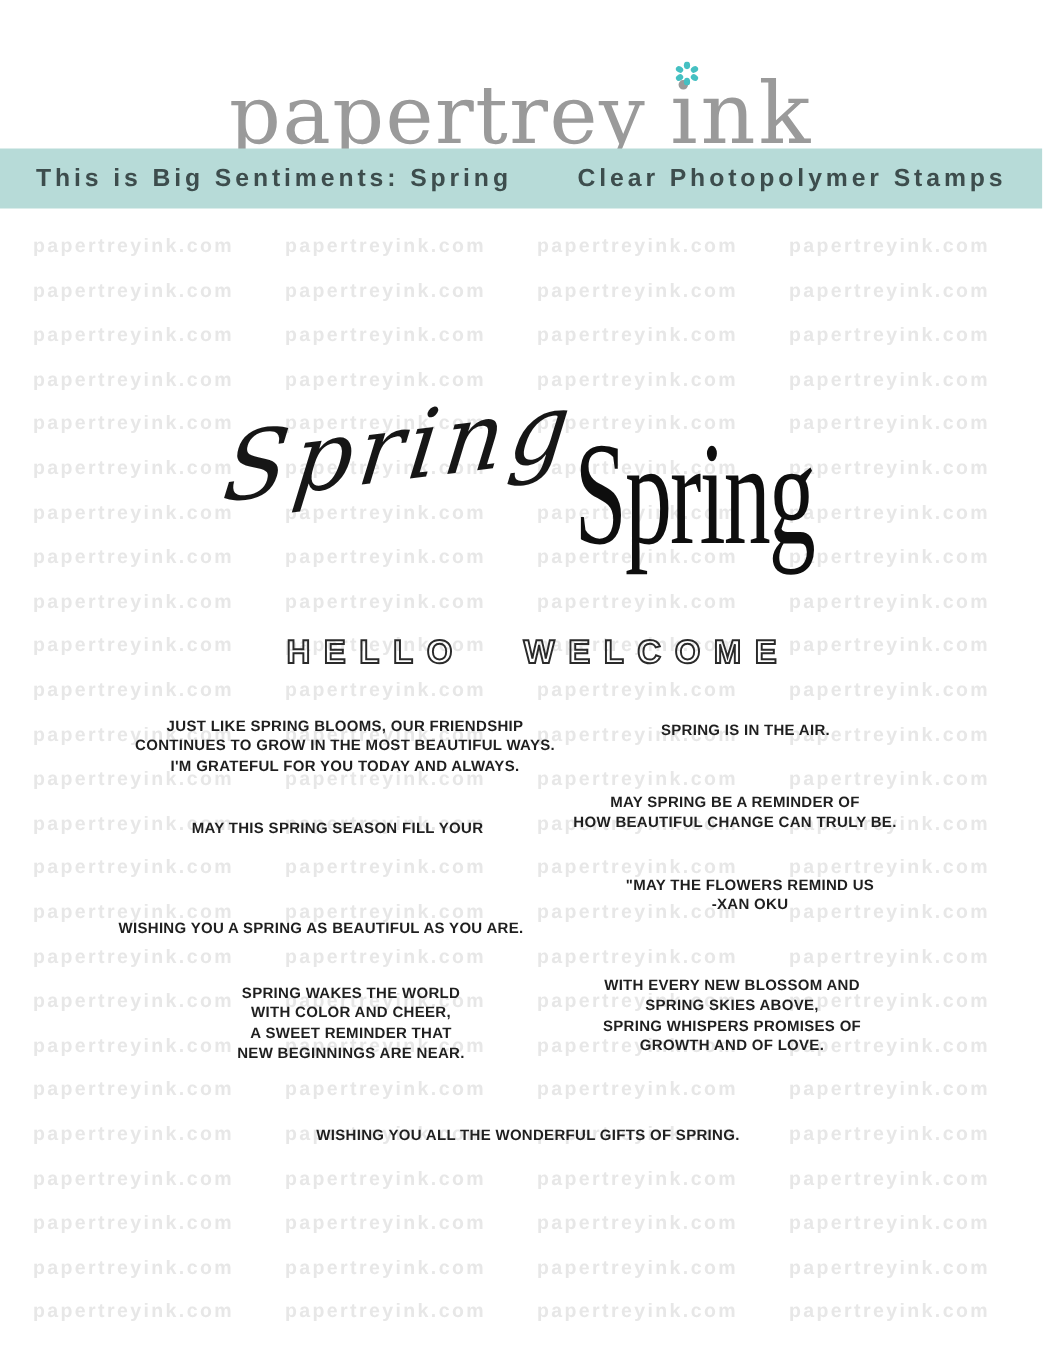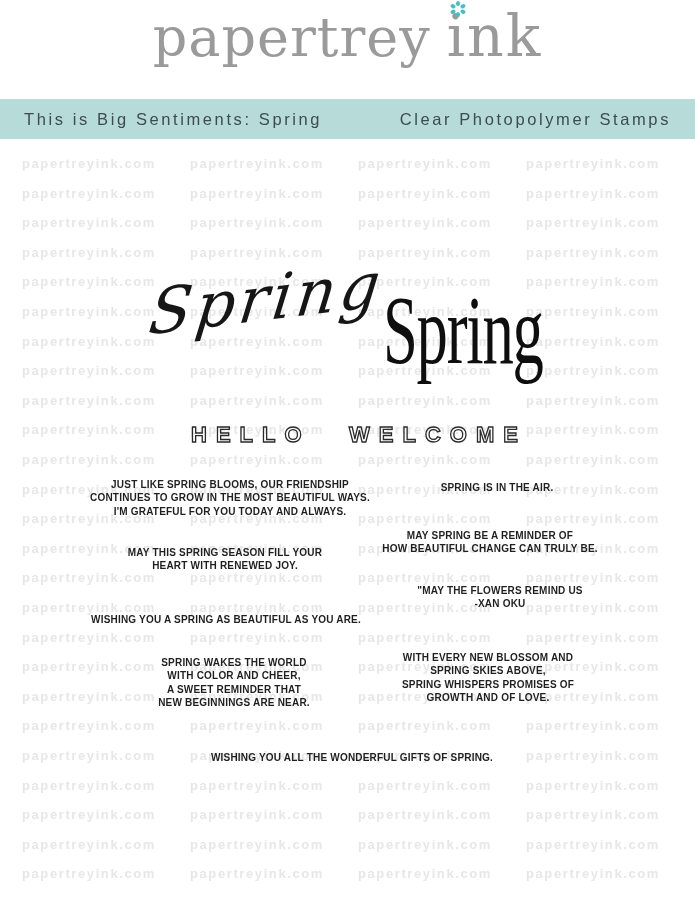--- a/index.html
+++ b/index.html
@@ -10,42 +10,42 @@
   
   #wm-layer{position:absolute;inset:0;pointer-events:none;}
   .wm{
     position:absolute;white-space:nowrap;
     font-family:"Liberation Sans",sans-serif;
     font-size:13px;font-weight:bold;letter-spacing:1.6px;
     color:var(--wm-color,#e7e7e7);
   }
   
   .logo-wrap{position:absolute;top:8px;left:0;width:695px;text-align:center;}
-  .logo-inner{display:inline-flex;align-items:baseline;}
+  .logo-inner{display:inline-flex;align-items:baseline;margin-top:40px;}
   .logo-main{
     font-family:"DejaVu Serif","Liberation Serif",serif;
     font-size:54px;font-weight:400;color:var(--logo-color,#9a9a9a);
     letter-spacing:1px;line-height:1;
   }
   .logo-ink{
     position:relative;margin-left:16px;
     font-family:"DejaVu Serif","Liberation Serif",serif;
     font-size:57px;color:var(--logo-color,#9a9a9a);
     letter-spacing:2px;line-height:1;
   }
   .logo-flower{position:absolute;top:-7px;left:3px;width:16px;height:16px;}
   
   .banner{
     position:absolute;top:99px;left:0;width:695px;height:40px;
     background:var(--banner-bg,#b7dbd8);
     display:flex;align-items:center;justify-content:space-between;
     padding:0 24px;box-sizing:border-box;
   }
   .banner span{
-    font-size:16.5px;font-weight:normal;letter-spacing:2.6px;
+    font-size:16.5px;font-weight:bold;letter-spacing:2.6px;
     color:var(--banner-text,#3d4d4d);white-space:nowrap;
   }
   
   .script-spring{
     position:absolute;left:150px;top:282px;
     font-family:"DejaVu Serif","Liberation Serif",serif;
     font-style:italic;font-weight:400;font-size:62px;line-height:1;
     color:#161616;transform:rotate(-7deg) skewX(-14deg);transform-origin:left center;
     letter-spacing:4px;
   }
@@ -74,21 +74,21 @@
     font-family:"Liberation Sans",sans-serif;
     font-size:10px;font-weight:bold;letter-spacing:0.2px;
     line-height:13.4px;color:#1f1f1f;
   }
   .sent div{white-space:nowrap;}
   #sent-l1{left:78px;top:478px;width:304px;}
   #sent-r1{left:380px;top:481px;width:234px;}
   #sent-l2{left:80px;top:546px;width:290px;}
   #sent-r2{left:358px;top:529px;width:264px;}
   #sent-r3{left:378px;top:584px;width:244px;}
-  #sent-l3{left:60px;top:613px;width:332px;}
+  #sent-l3{left:48px;top:613px;width:332px;}
   #sent-l4{left:104px;top:656px;width:260px;}
   #sent-r4{left:358px;top:651px;width:260px;}
   #sent-b1{left:152px;top:751px;width:400px;}
 </style>
 </head>
 <body>
 
 <div id="stage">
 
   <div id="wm-layer">
@@ -230,21 +230,20 @@
   </div>
 
   <div id="sent-l1" class="sent">
     <div>JUST LIKE SPRING BLOOMS, OUR FRIENDSHIP</div>
     <div>CONTINUES TO GROW IN THE MOST BEAUTIFUL WAYS.</div>
     <div>I'M GRATEFUL FOR YOU TODAY AND ALWAYS.</div>
   </div>
 
   <div id="sent-l2" class="sent">
     <div>MAY THIS SPRING SEASON FILL YOUR</div>
-    <div>HEART WITH RENEWED JOY.</div>
   </div>
 
   <div id="sent-r2" class="sent">
     <div>MAY SPRING BE A REMINDER OF</div>
     <div>HOW BEAUTIFUL CHANGE CAN TRULY BE.</div>
   </div>
 
   <div id="sent-r3" class="sent">
     <div>"MAY THE FLOWERS REMIND US</div>
     <div>-XAN OKU</div>

